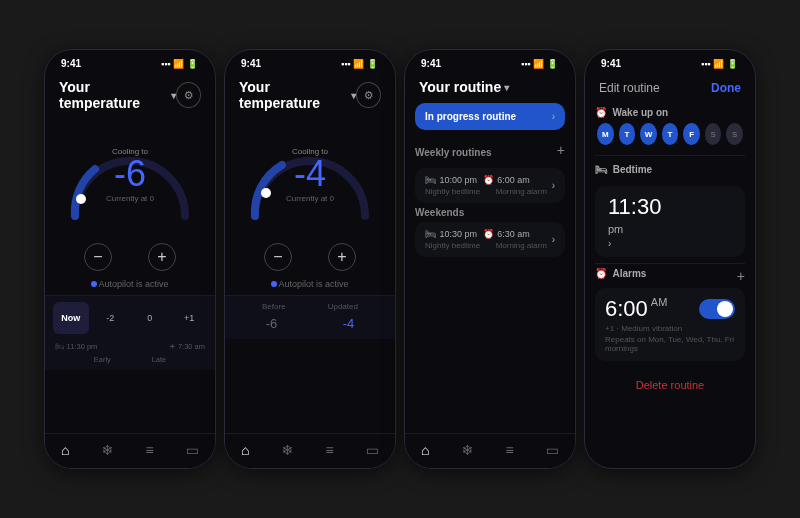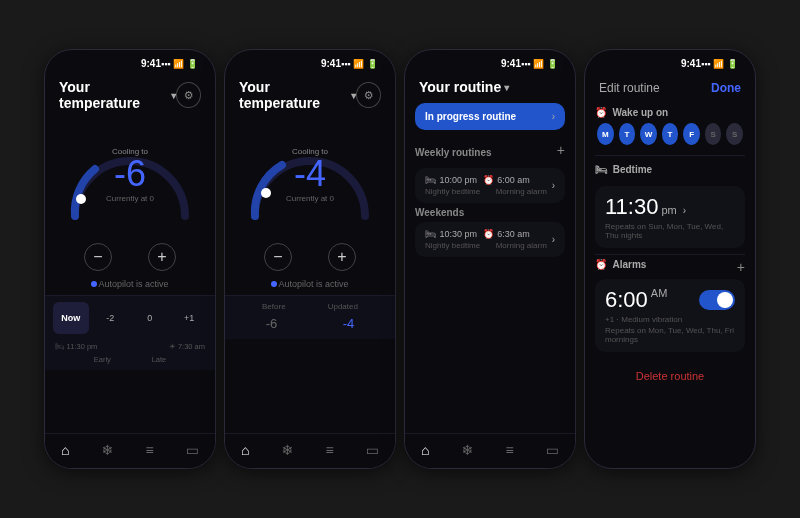--- a/index.html
+++ b/index.html
@@ -26,21 +26,21 @@
       border-radius: 28px;
       overflow: hidden;
       position: relative;
       border: 1px solid #2a2a3a;
       box-shadow: 0 4px 20px rgba(0,0,0,0.6);
       display: flex;
       flex-direction: column;
     }
     .status-bar {
       display: flex;
-      justify-content: flex-end;
+      justify-content: space-between;
       align-items: center;
       padding: 8px 16px 4px;
       font-size: 10px;
       color: #fff;
       font-weight: 600;
     }
     .status-icons { display: flex; gap: 3px; align-items: center; font-size: 9px; }
     .phone-content { flex: 1; overflow: hidden; display: flex; flex-direction: column; }
 
     
@@ -354,21 +354,21 @@
     .day-inactive { background: #2a2a3a; color: #666; }
 
     .bedtime-card {
       background: #111118;
       border-radius: 10px;
       padding: 8px 10px;
       margin: 0 10px 6px;
     }
     .bedtime-time {
       display: flex; align-items: baseline; gap: 3px;
-      font-size: 22px; font-weight: 300; color: #fff;
+      font-size: 22px; font-weight: 300; color: #fff; flex-direction: column;
     }
     .bedtime-ampm { font-size: 11px; color: #aaa; }
     .bedtime-chevron { font-size: 10px; color: #aaa; margin-left: 3px; }
     .bedtime-repeat { font-size: 8px; color: #555; margin-top: 2px; }
 
     .alarm-section-header {
       display: flex;
       justify-content: space-between;
       align-items: center;
       padding: 0 10px;
@@ -671,21 +671,20 @@
           <span>🛏</span>
           <span>Bedtime</span>
         </div>
       </div>
       <div class="bedtime-card">
         <div class="bedtime-time">
           <span>11:30</span>
           <span class="bedtime-ampm">pm</span>
           <span class="bedtime-chevron">›</span>
         </div>
-        <div class="bedtime-repeat">Repeats on Sun, Mon, Tue, Wed, Thu nights</div>
       </div>
 
       <div class="divider"></div>
 
       <div class="alarm-section-header">
         <div class="edit-section-title">
           <span>⏰</span>
           <span>Alarms</span>
         </div>
         <span class="section-add">+</span>

